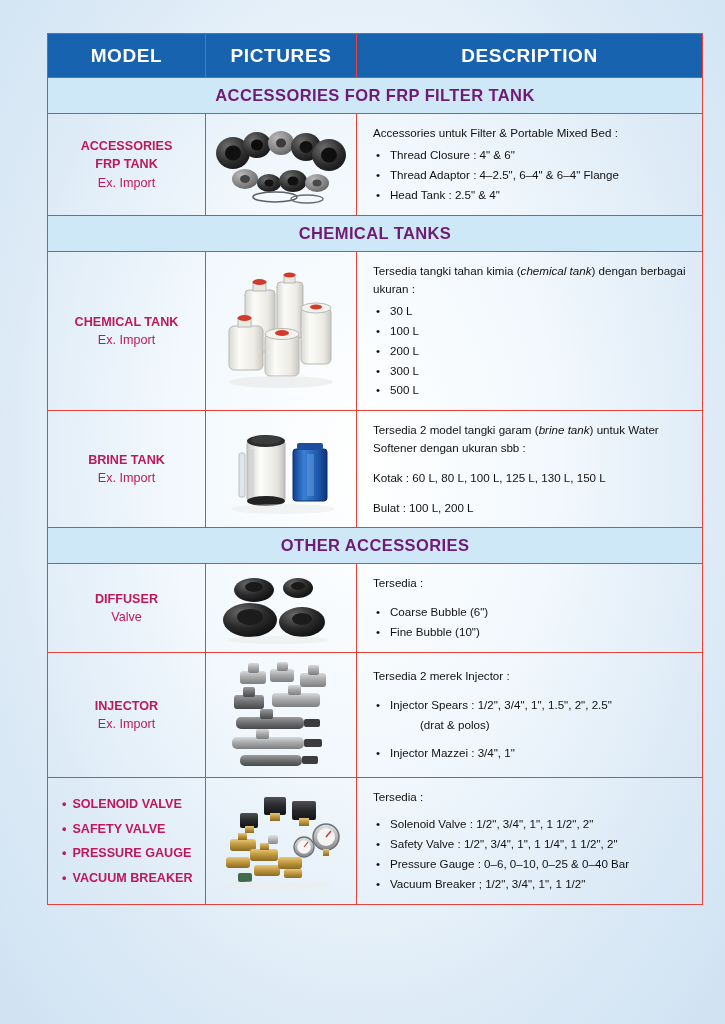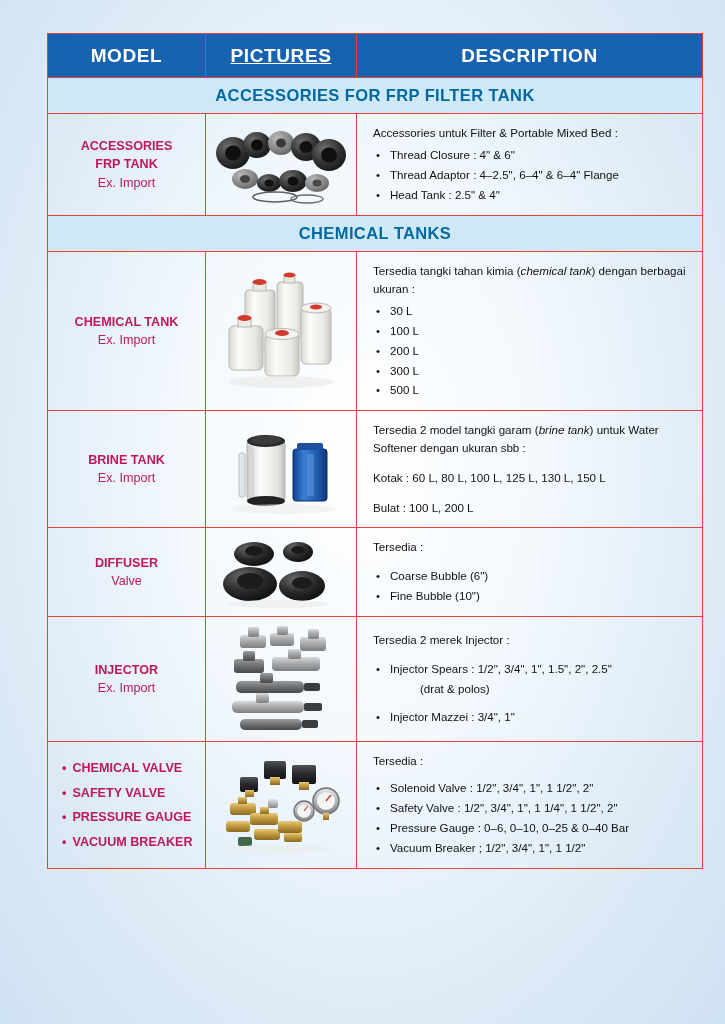--- a/index.html
+++ b/index.html
@@ -31,27 +31,27 @@
     background: #1763b0;
     color: #ffffff;
     font-size: 19px;
     font-weight: bold;
     letter-spacing: 0.6px;
     height: 44px;
     border: 1px solid #1763b0;
     text-align: center;
   }
   thead th.col-model { width: 158px; }
-  thead th.col-pictures { width: 151px; text-decoration: underline; }
+  thead th.col-pictures { width: 151px; }
   thead th.col-desc { width: auto; }
 
   
   td.section-banner {
     background: #cfe8f7;
-    color: #0369a1;
+    color: #701a75;
     font-size: 16.5px;
     font-weight: bold;
     text-align: center;
     height: 36px;
     letter-spacing: 0.4px;
     border-left: 1px solid #e8413a;
     border-right: 1px solid #e8413a;
     border-top: 1px solid #e8413a;
     border-bottom: 1px solid #e8413a;
   }
@@ -272,20 +272,23 @@
             <rect x="22" y="34" width="6" height="44" rx="2" fill="#dfe6ea" stroke="#b9c0c4"></rect>
           </svg>
         </td>
         <td class="desc">
           <p class="lead">Tersedia 2 model tangki garam (<em>brine tank</em>) untuk Water Softener dengan ukuran sbb :</p>
           <p class="plain" style="margin-top:12px">Kotak : 60 L, 80 L, 100 L, 125 L, 130 L, 150 L</p>
           <p class="plain" style="margin-top:12px">Bulat  : 100 L, 200 L</p>
         </td>
       </tr>
 
+      <tr>
+        <td class="section-banner" colspan="3">OTHER ACCESSORIES</td>
+      </tr>
 
       <tr>
         <td class="model">
           <span class="name">DIFFUSER</span>
           <span class="origin">Valve</span>
         </td>
         <td class="pic">
           <svg class="art" width="130" height="76" viewBox="0 0 130 76">
             <defs>
               <radialGradient id="dblk" cx="35%" cy="28%" r="78%">
@@ -371,21 +374,21 @@
               <span>Injector Spears : 1/2", 3/4", 1", 1.5", 2", 2.5"</span>
               <span class="sub">(drat &amp; polos)</span>
             </li>
             <li style="margin-top:8px">Injector Mazzei : 3/4", 1"</li>
           </ul>
         </td>
       </tr>
 
       <tr>
         <td class="model bullets">
-          <span class="bline">CHEMICAL VALVE</span>
+          <span class="bline">SOLENOID VALVE</span>
           <span class="bline">SAFETY VALVE</span>
           <span class="bline">PRESSURE GAUGE</span>
           <span class="bline">VACUUM BREAKER</span>
         </td>
         <td class="pic">
           <svg class="art" width="130" height="100" viewBox="0 0 130 100">
             <defs>
               <linearGradient id="brass" x1="0" y1="0" x2="0" y2="1">
                 <stop offset="0%" stop-color="#e8c878"></stop>
                   <stop offset="45%" stop-color="#c29a41"></stop>

